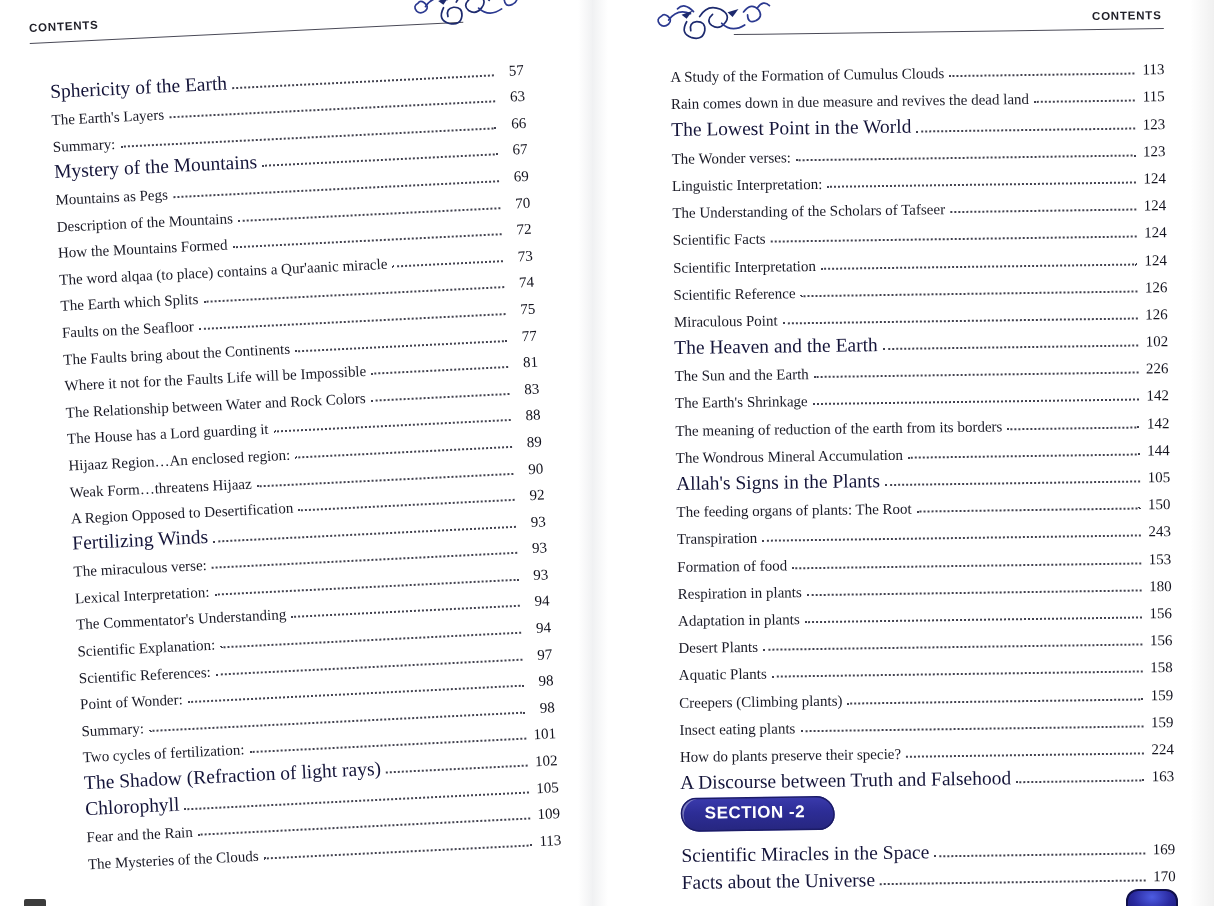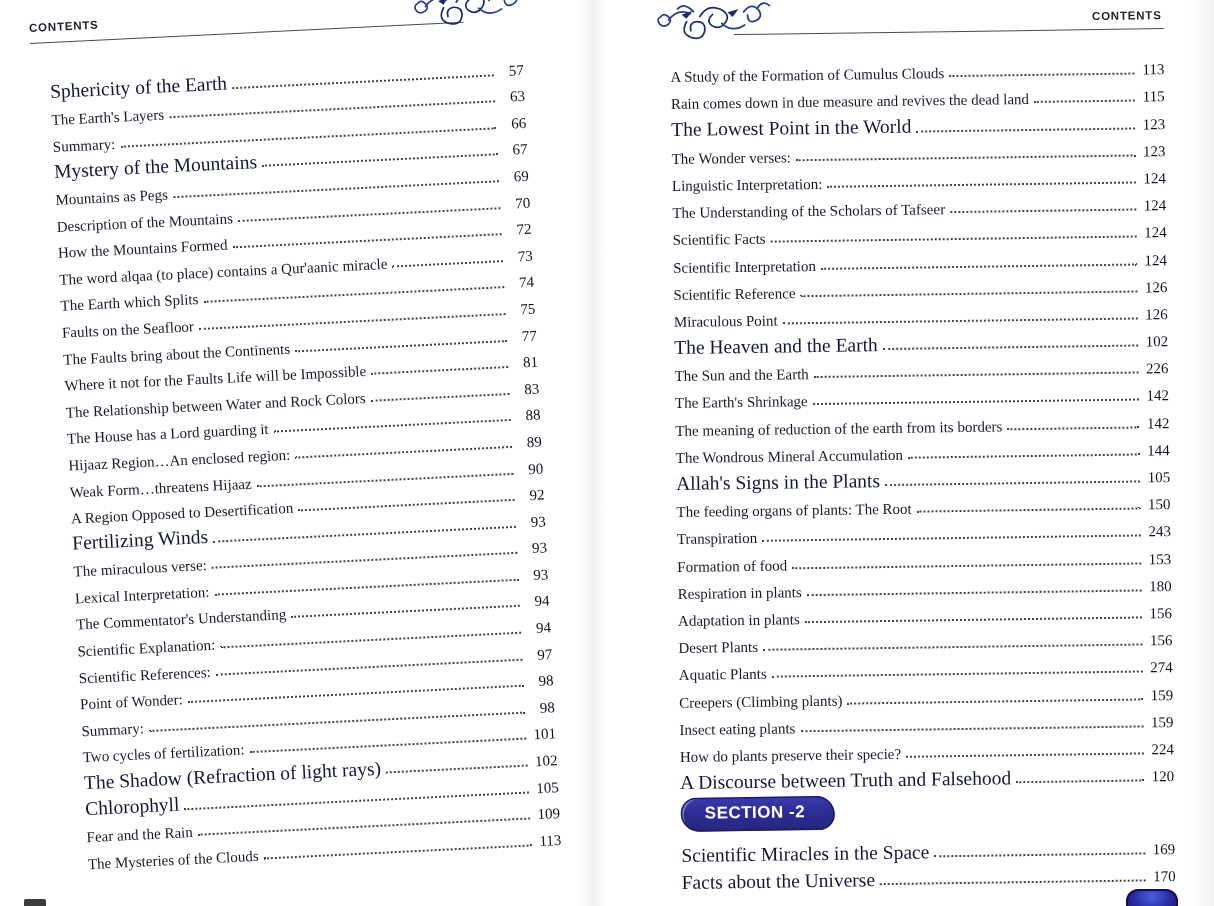--- a/index.html
+++ b/index.html
@@ -366,41 +366,41 @@
             <span class="toc-page">156</span>
           </li>
           <li class="toc-row">
             <span class="toc-title">Desert Plants</span>
             <span class="toc-dots"></span>
             <span class="toc-page">156</span>
           </li>
           <li class="toc-row">
             <span class="toc-title">Aquatic Plants</span>
             <span class="toc-dots"></span>
-            <span class="toc-page">274</span>
+            <span class="toc-page">158</span>
           </li>
           <li class="toc-row">
             <span class="toc-title">Creepers (Climbing plants)</span>
             <span class="toc-dots"></span>
             <span class="toc-page">159</span>
           </li>
           <li class="toc-row">
             <span class="toc-title">Insect eating plants</span>
             <span class="toc-dots"></span>
             <span class="toc-page">159</span>
           </li>
           <li class="toc-row">
             <span class="toc-title">How do plants preserve their specie?</span>
             <span class="toc-dots"></span>
             <span class="toc-page">224</span>
           </li>
           <li class="toc-row h">
             <span class="toc-title">A Discourse between Truth and Falsehood</span>
             <span class="toc-dots"></span>
-            <span class="toc-page">120</span>
+            <span class="toc-page">163</span>
           </li>
           <li class="badge-row">
             <span class="section-badge">SECTION -2</span>
           </li>
           <li class="toc-row h">
             <span class="toc-title">Scientific Miracles in the Space</span>
             <span class="toc-dots"></span>
             <span class="toc-page">169</span>
           </li>
           <li class="toc-row h">

